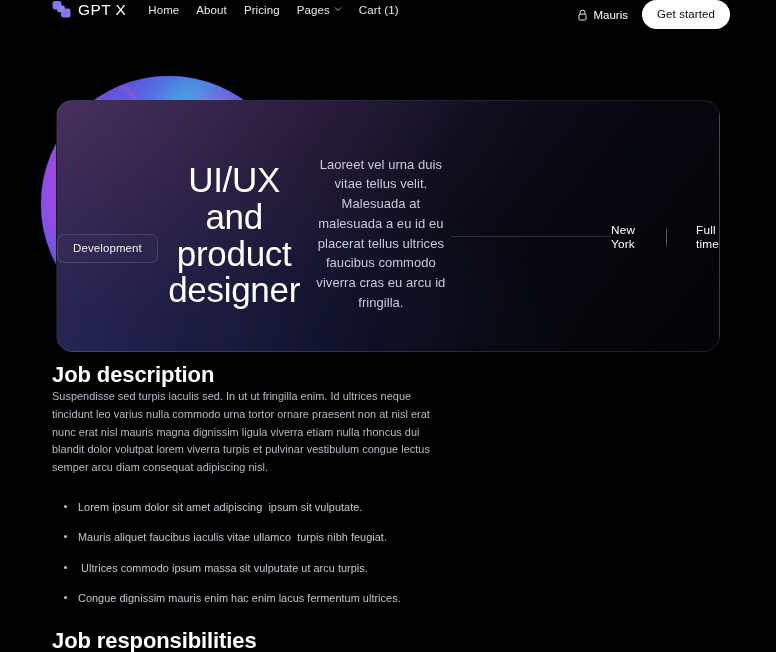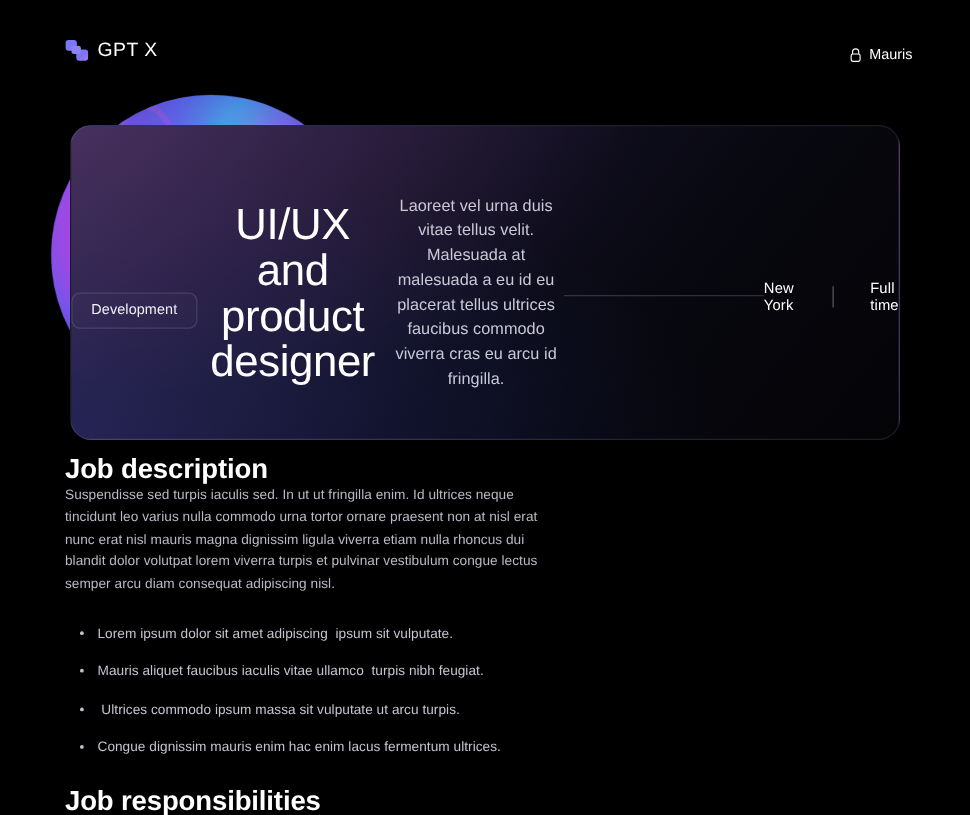--- a/index.html
+++ b/index.html
@@ -17,21 +17,21 @@
     color: #ffffff;
     -webkit-font-smoothing: antialiased;
   }
 
   
   .navbar {
     position: relative;
     z-index: 40;
     height: 50px;
     display: flex;
-    align-items: flex-end;
+    align-items: flex-start;
     padding: 0 46px 0 52px;
   }
 
   .nav-left {
     display: flex;
     align-items: center;
   }
 
   .brand {
     display: flex;
@@ -278,33 +278,56 @@
             </linearGradient>
           </defs>
           <rect x="0.5" y="1" width="9" height="8.5" rx="2.4" fill="url(#lg)"></rect>
           <rect x="9" y="8.5" width="9.5" height="9" rx="2.4" fill="url(#lg)"></rect>
           <rect x="5.2" y="5.6" width="7.5" height="6.6" rx="2" fill="#8d82f4"></rect>
         </svg>
       </span>
       <span class="brand-name">GPT X</span>
     </a>
 
+    <div class="nav-links">
+      <span class="nav-link">
+        <span>Home</span>
+      </span>
+      <span class="nav-link">
+        <span>About</span>
+      </span>
+      <span class="nav-link">
+        <span>Pricing</span>
+      </span>
+      <span class="nav-link">
+        <span>Pages</span>
+        <span class="chevron">
+          <svg width="8" height="8" viewBox="0 0 10 10">
+            <path d="M1.6 3.4 L5 6.8 L8.4 3.4" fill="none" stroke="#e0e0e8" stroke-width="1" stroke-linecap="round" stroke-linejoin="round"></path>
+          </svg>
+        </span>
+      </span>
+      <span class="nav-link">
+        <span>Cart (1)</span>
+      </span>
+    </div>
   </div>
 
   <div class="nav-right">
     <span class="login">
       <span class="lock-icon">
         <svg class="lock-icon" viewBox="0 0 12 13">
           <path d="M3.3 5.6 V3.9 a2.7 2.7 0 0 1 5.4 0 V5.6" fill="none" stroke="#ffffff" stroke-width="1"></path>
           <rect x="2.1" y="5.6" width="7.8" height="6.4" rx="1.5" fill="none" stroke="#ffffff" stroke-width="1"></rect>
         </svg>
       </span>
       <span>Mauris</span>
     </span>
 
+    <button class="btn-started">Get started</button>
   </div>
 </nav>
 
 <section class="hero">
 
   <div class="orb-wrap">
     <svg width="298" height="298" viewBox="0 0 298 298">
       <defs>
         <radialGradient id="orbBase" cx="30%" cy="42%" r="72%">
           <stop offset="0%" stop-color="#ff4ddb"></stop>

